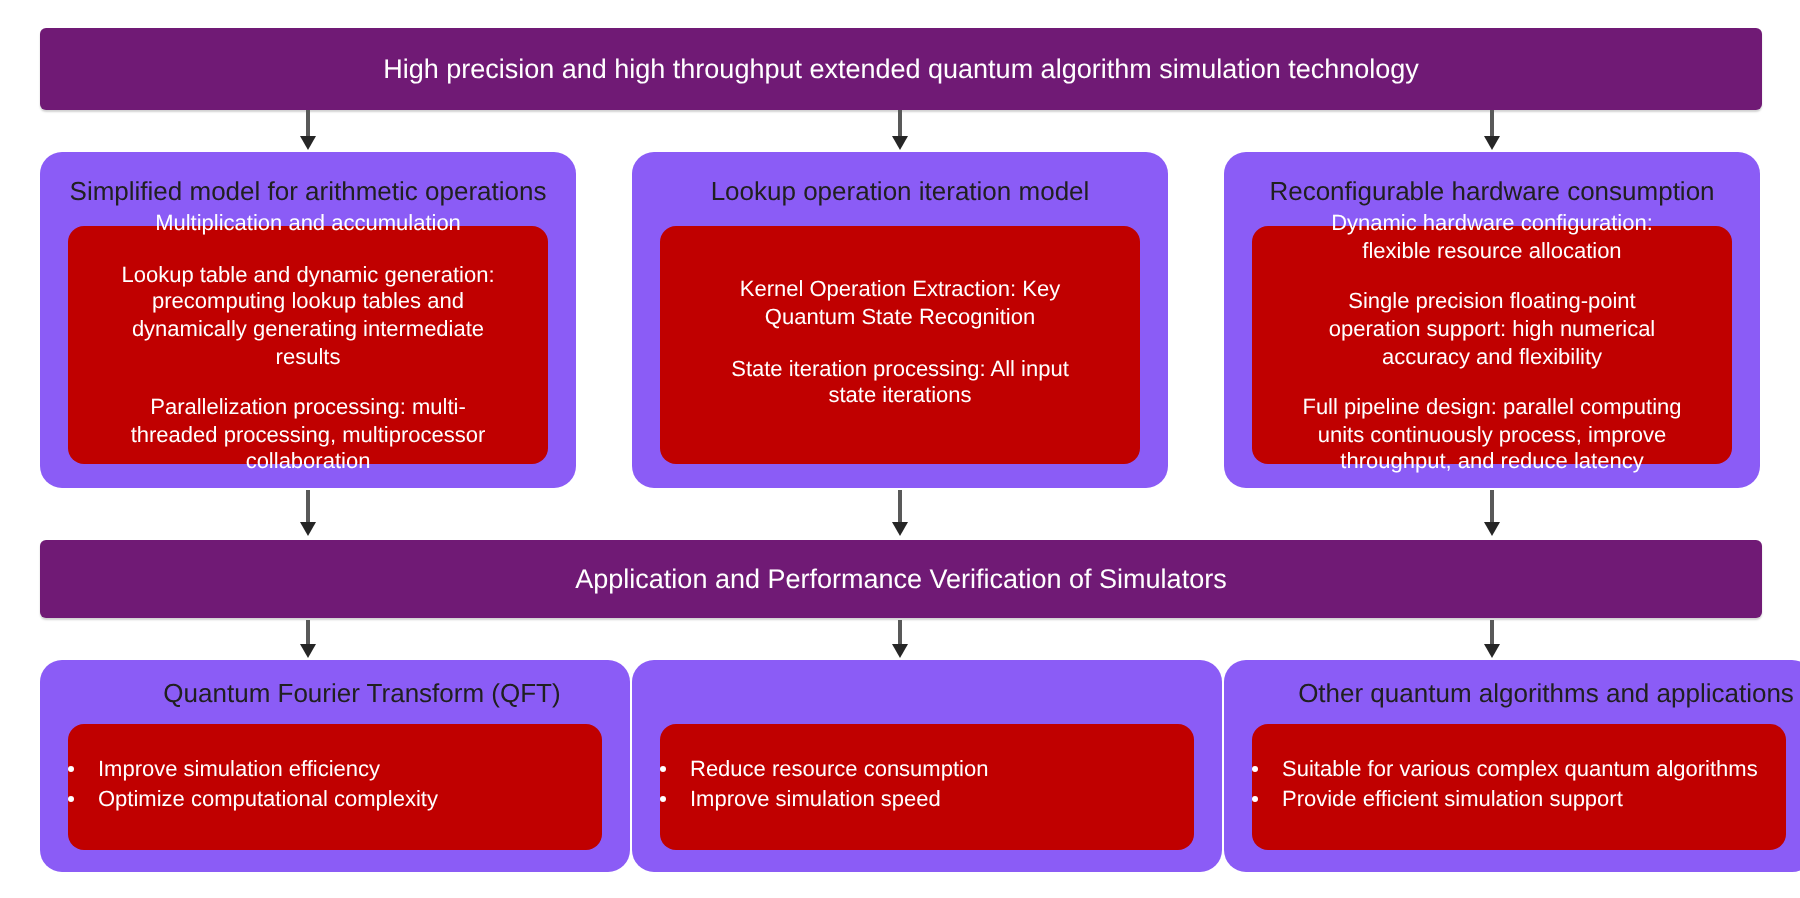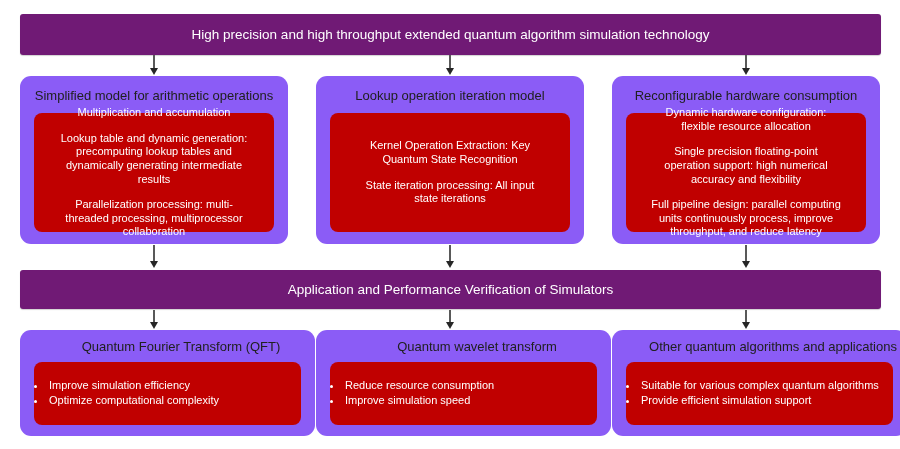--- a/index.html
+++ b/index.html
@@ -153,21 +153,20 @@
     <div class="inner">
       <ul class="lines">
 
       <li>Improve simulation efficiency</li>
           <li>Optimize computational complexity</li>
         </ul>
     </div>
   </div>
 
   <div class="card r2 c2">
-    <div class="title">Quantum wavelet transform</div>
     <div class="inner">
       <ul class="lines">
 
       <li>Reduce resource consumption</li>
           <li>Improve simulation speed</li>
         </ul>
     </div>
   </div>
 
   <div class="card r2 c3">

